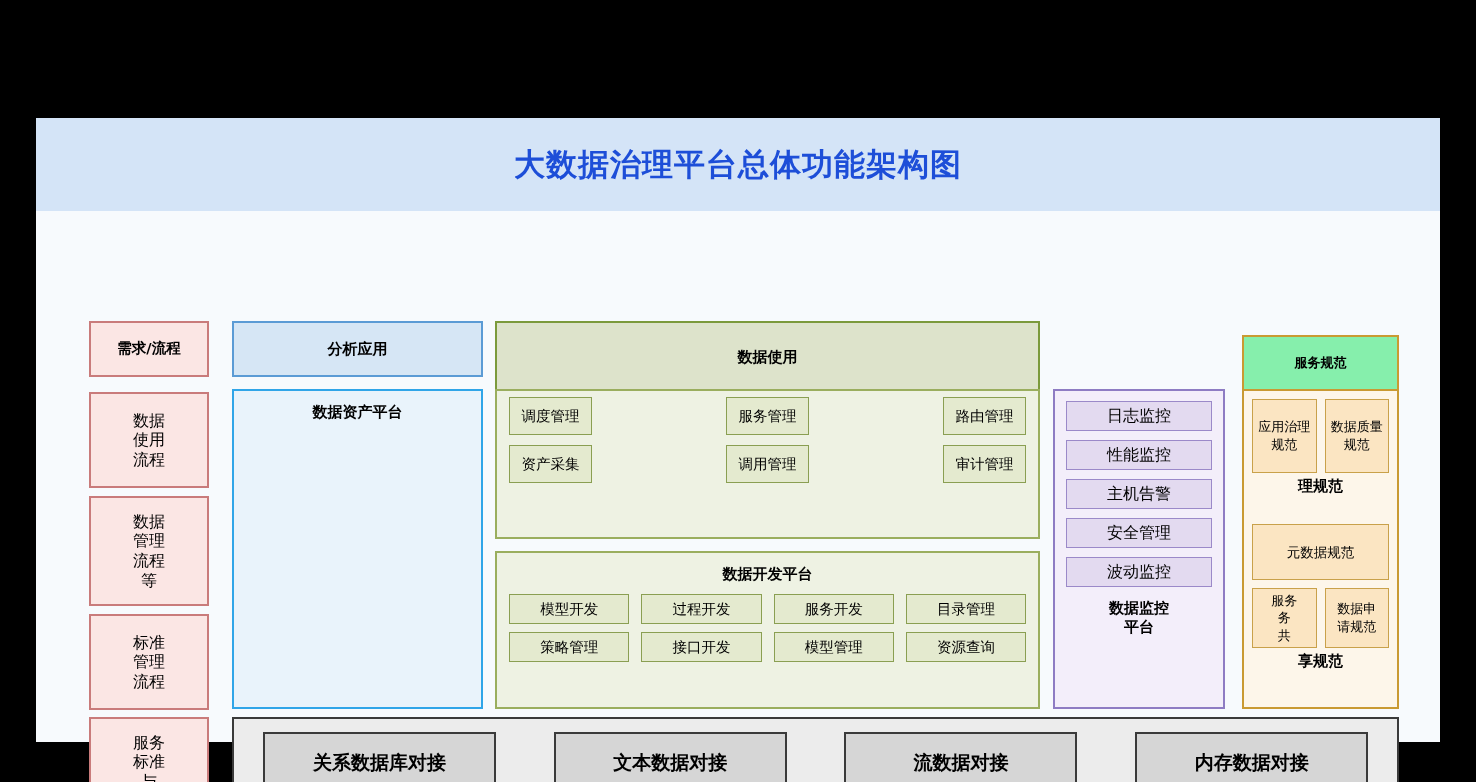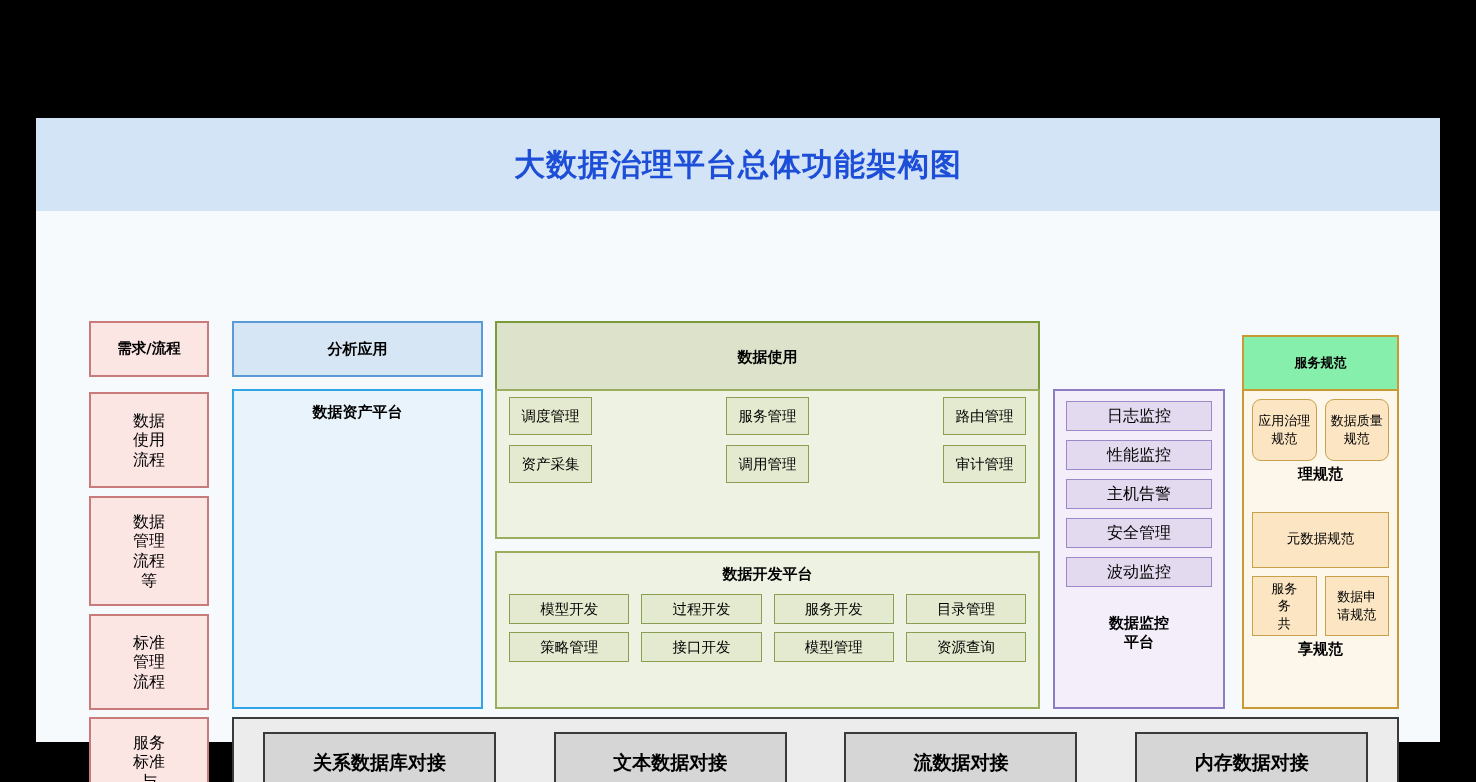--- a/index.html
+++ b/index.html
@@ -53,33 +53,33 @@
   .dev-grid .green-cell{height:30px;}
 
   
   #purple-head{position:absolute;left:1017px;top:110px;width:172px;height:56px;
                box-sizing:border-box;border:2px solid #8e7cc3;background:#efeaf7;
                display:flex;align-items:center;justify-content:center;font-size:15px;font-weight:bold;}
   #purple-panel{position:absolute;left:1017px;top:178px;width:172px;height:320px;
                 box-sizing:border-box;border:2px solid #8e7cc3;background:#f3eefa;padding:10px 11px;}
   .purple-cell{box-sizing:border-box;border:1px solid #9b89c9;background:#e3daf0;
                height:30px;margin-bottom:9px;display:flex;align-items:center;justify-content:center;font-size:16px;}
-  #purple-label{text-align:center;font-size:15px;font-weight:bold;line-height:1.25;margin-top:27px;}
+  #purple-label{text-align:center;font-size:15px;font-weight:bold;line-height:1.25;margin-top:12px;}
 
   
   #yellow-head{position:absolute;left:1206px;top:110px;width:157px;height:56px;
                box-sizing:border-box;border:2px solid #c99a33;background:#86efac;
                display:flex;align-items:center;justify-content:center;font-size:13px;font-weight:bold;margin-top:14px;}
   #yellow-panel{position:absolute;left:1206px;top:178px;width:157px;height:320px;
                 box-sizing:border-box;border:2px solid #c99a33;background:#fdf6ea;padding:8px 8px;}
   .y-row{display:flex;gap:8px;justify-content:space-between;}
   .y-cell{box-sizing:border-box;border:1px solid #c9a14a;background:#fbe5c2;
           display:flex;align-items:center;justify-content:center;text-align:center;
           font-size:13px;line-height:1.35;}
-  .y-small{width:65px;height:62px;border-radius:9px;}
+  .y-small{width:65px;height:74px;}
   .y-tiny{width:65px;height:60px;}
   .y-wide{width:100%;height:56px;font-size:13.5px;}
   .y-label{text-align:center;font-size:15px;font-weight:bold;margin:4px 0 0;}
 
   
   #gray-bar{position:absolute;left:196px;top:506px;width:1167px;height:92px;
             box-sizing:border-box;border:2px solid #3a3a3a;background:#ececec;
             display:flex;align-items:center;justify-content:space-around;}
   .gray-cell{box-sizing:border-box;border:2px solid #3a3a3a;background:#d6d6d6;
              width:233px;height:62px;display:flex;align-items:center;justify-content:center;
@@ -154,21 +154,21 @@
 平台</div>
     </div>
 
     <div id="yellow-head">服务规范</div>
     <div id="yellow-panel">
       <div class="y-row">
         <div class="y-cell y-small">应用治理规范</div>
         <div class="y-cell y-small">数据质量规范</div>
       </div>
       <div class="y-label">理规范</div>
-      <div class="y-row" style="margin-top:28px;font-family:Liberation Mono, monospace;">
+      <div class="y-row" style="margin-top:28px;">
         <div class="y-cell y-wide">元数据规范</div>
       </div>
       <div class="y-row" style="margin-top:8px;">
         <div class="y-cell y-tiny" style="white-space:pre-line">服务
 务
 共</div>
         <div class="y-cell y-tiny" style="white-space:pre-line">数据申
 请规范</div>
       </div>
       <div class="y-label">享规范</div>

